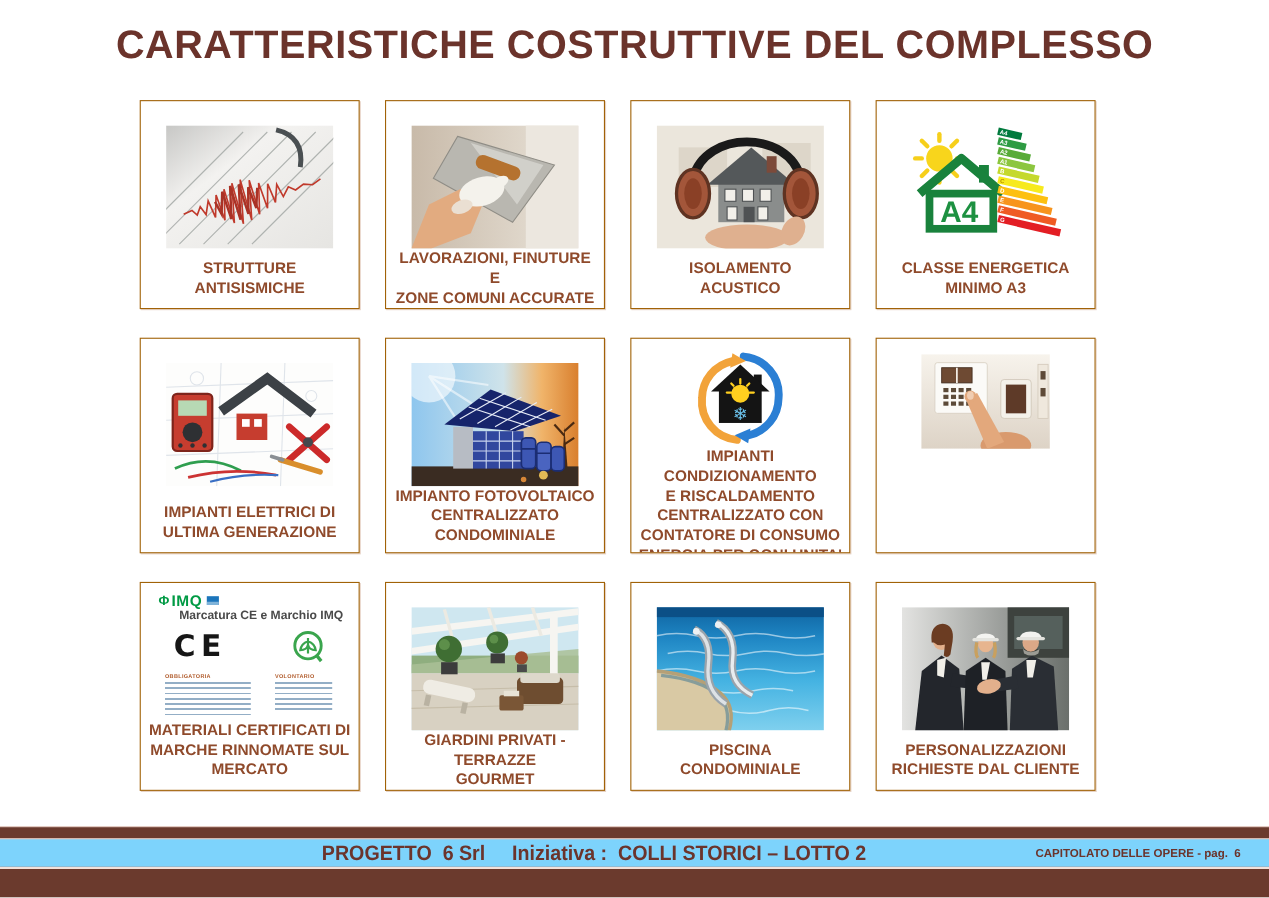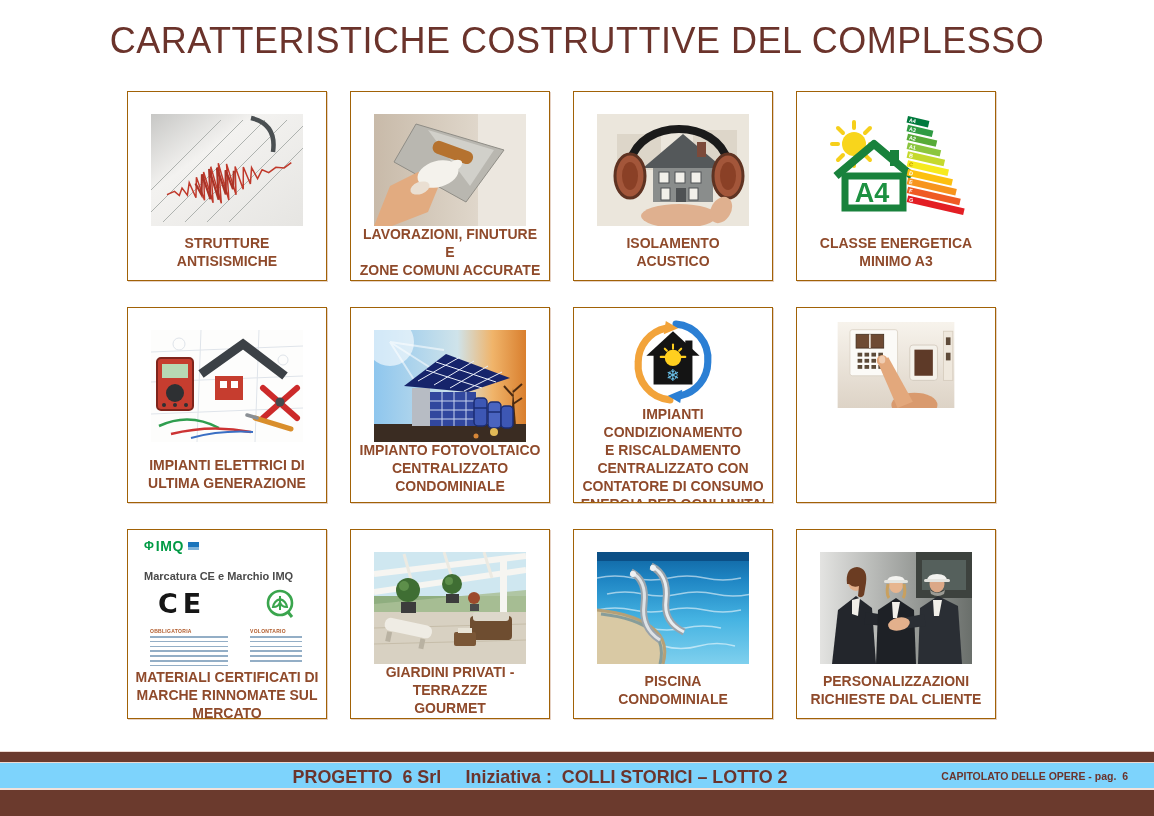--- a/index.html
+++ b/index.html
@@ -2,21 +2,21 @@
 <html><head>
 <meta charset="utf-8">
 <style>
   html,body { margin:0; padding:0; }
   body {
     width:1154px; height:816px; position:relative; overflow:hidden;
     background:#ffffff; font-family:"Liberation Sans", sans-serif;
   }
   .page-title {
     position:absolute; top:20px; left:0; right:0;
-    text-align:center; font-size:36px; font-weight:normal;
+    text-align:center; font-size:36px; font-weight:bold;
     letter-spacing:0.5px; color:#6b332b;
   }
   .grid {
     position:absolute; left:127px; top:91px; width:869px;
     display:grid; grid-template-columns:repeat(4,200px);
     grid-template-rows:190px 196px 190px;
     column-gap:23px; row-gap:26px;
   }
   .card {
     box-sizing:border-box; background:#fff;
@@ -33,22 +33,22 @@
     font-size:14px; font-weight:bold; line-height:1.28;
     color:#8f4a2b; text-align:center; white-space:pre-line;
   }
   
   .imq-art { width:100%; padding:8px 8px 0 10px; box-sizing:border-box; }
   .imq-logo-row { display:flex; align-items:center; gap:2px; }
   .imq-mark { color:#009a44; font-weight:bold; font-size:12px; }
   .imq-name { color:#009a44; font-weight:bold; font-size:14px; letter-spacing:0.5px;text-align:right; }
   .imq-flag { width:11px; height:8px; background:#1b75bb; margin-left:2px;
               box-shadow:inset 0 -3px 0 #7fb3d9; }
-  .imq-heading { text-align:left; font-size:11px; font-weight:bold;
-                 color:#4a4a4a; margin-top:16px; }
+  .imq-heading { text-align:right; font-size:11px; font-weight:bold;
+                 color:#4a4a4a; margin-top:0; }
   .imq-marks { display:flex; justify-content:space-between;
                padding:6px 16px 0 14px; align-items:flex-start; }
   .ce-mark { font-size:27px; font-weight:bold; color:#161616;
              letter-spacing:5px; font-family:"DejaVu Sans", sans-serif; }
   .imq-cols { display:flex; justify-content:space-between; padding:8px 10px 0 6px; }
   .mini-col .mini-head { font-size:5px; font-weight:bold; color:#b05a2a;
                          letter-spacing:0.3px; margin-bottom:2px; }
   .stripes { background-image:repeating-linear-gradient(to bottom,
               #93aec6 0px, #93aec6 1.6px, transparent 1.6px, transparent 4.8px); }
   .stripes.left  { width:78px; height:33px; }

